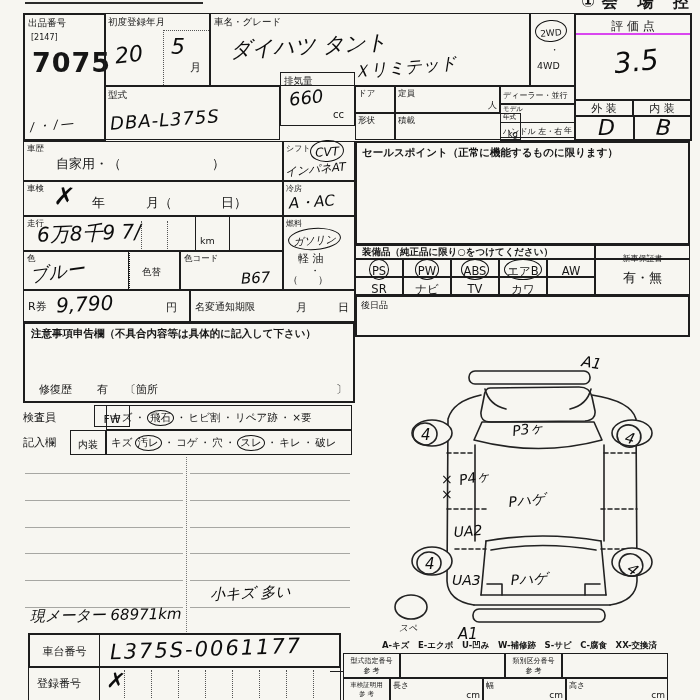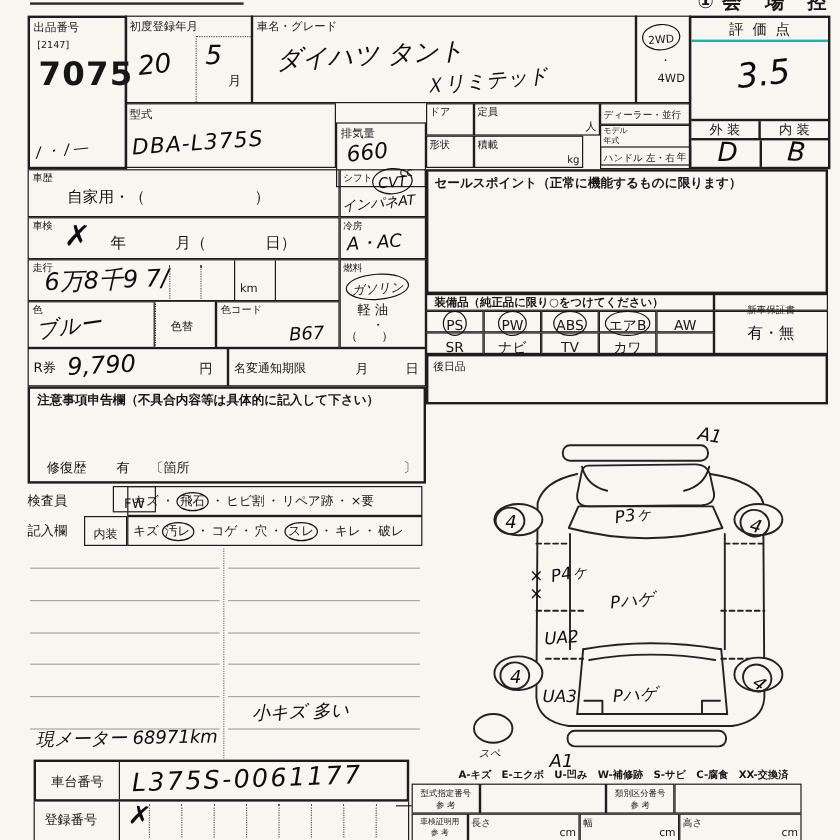--- a/index.html
+++ b/index.html
@@ -45,58 +45,58 @@
 
   <div class="c" style="left:209px;top:13px;width:322px;height:73px;">
     <div class="t" style="left:4px;top:2px;font-size:9.5px;">車名・グレード</div>
     <div class="hw" style="left:20px;top:18px;font-size:21px;transform:rotate(-3deg);">ダイハツ タント</div>
     <div class="hw" style="left:143px;top:42px;font-size:17px;transform:rotate(-5deg);">Ｘリミテッド</div>
   </div>
 
   <div class="c" style="left:529px;top:13px;width:47px;height:73px;text-align:center;">
     <span class="circ" style="position:absolute;left:5px;top:6px;"><span class="t" style="position:static;font-size:9px;">2WD</span></span>
     <div class="t" style="left:20px;top:30px;font-size:9px;">・</div>
-    <div class="t" style="left:18px;top:46px;font-size:9.5px;">4WD</div>
+    <div class="t" style="left:7px;top:46px;font-size:9.5px;">4WD</div>
   </div>
 
   <div class="c bold" style="left:574px;top:13px;width:118px;height:128px;">
-    <div class="abs" style="left:0;top:0;width:100%;height:20px;border-bottom:2px solid #14b8a6;text-align:center;font-family:Liberation Mono, monospace;">
+    <div class="abs" style="left:0;top:0;width:100%;height:20px;border-bottom:2px solid #d946ef;text-align:center;">
       <span class="t" style="position:static;font-size:12px;">評 価 点</span>
     </div>
     <div class="hw" style="left:38px;top:30px;font-size:28px;transform:rotate(-6deg);">3.5</div>
     <div class="abs" style="left:0;top:84px;width:100%;height:18px;border-top:2px solid #1d1d1d;border-bottom:2px solid #1d1d1d;display:flex;">
       <span class="t" style="position:static;width:50%;text-align:center;font-size:11px;">外 装</span>
       <span class="t" style="position:static;width:50%;text-align:center;font-size:11px;border-left:2px solid #1d1d1d;">内 装</span>
     </div>
     <div class="abs" style="left:50%;top:102px;bottom:0;border-left:2px solid #1d1d1d;"></div>
     <div class="hw" style="left:22px;top:100px;font-size:22px;">D</div>
     <div class="hw" style="left:80px;top:100px;font-size:22px;transform:rotate(4deg);">B</div>
   </div>
 
   <div class="c" style="left:104px;top:86px;width:176px;height:54px;">
     <div class="t" style="left:3px;top:2px;font-size:9.5px;">型式</div>
     <div class="hw" style="left:5px;top:22px;font-size:18px;letter-spacing:1px;transform:rotate(-4deg);">DBA-L375S</div>
   </div>
-  <div class="c" style="left:280px;top:102px;width:75px;height:54px;">
+  <div class="c" style="left:280px;top:72px;width:75px;height:54px;">
     <div class="t" style="left:3px;top:2px;font-size:9.5px;">排気量</div>
     <div class="hw" style="left:8px;top:14px;font-size:18px;transform:rotate(-6deg);">660</div>
     <div class="t" style="left:52px;top:36px;font-size:10px;">cc</div>
   </div>
 
   <div class="c" style="left:355px;top:86px;width:40px;height:27px;">
       <div class="t" style="left:2px;top:1px;font-size:8.5px;">ドア</div>
     </div>
   <div class="c" style="left:355px;top:113px;width:40px;height:27px;">
       <div class="t" style="left:2px;top:1px;font-size:8.5px;">形状</div>
     </div>
   <div class="c" style="left:395px;top:86px;width:105px;height:27px;">
     <div class="t" style="left:2px;top:1px;font-size:8.5px;">定員</div>
     <div class="t" style="right:2px;bottom:0;font-size:9px;">人</div>
   </div>
-  <div class="c" style="left:395px;top:113px;width:91px;height:27px;">
+  <div class="c" style="left:395px;top:113px;width:126px;height:27px;">
     <div class="t" style="left:2px;top:1px;font-size:8.5px;">積載</div>
     <div class="t" style="right:2px;bottom:0;font-size:8.5px;">kg</div>
   </div>
   <div class="c" style="left:500px;top:86px;width:76px;height:18px;">
       <div class="t" style="left:2px;top:3px;font-size:8px;">ディーラー・並行</div>
     </div>
   <div class="c" style="left:500px;top:104px;width:76px;height:34px;">
     <div class="t prel" style="left:2px;top:0;font-size:6.5px;line-height:8px;white-space:pre-line;">モデル
 年式</div>
     <div class="t" style="right:3px;bottom:1px;font-size:8px;">年</div>

